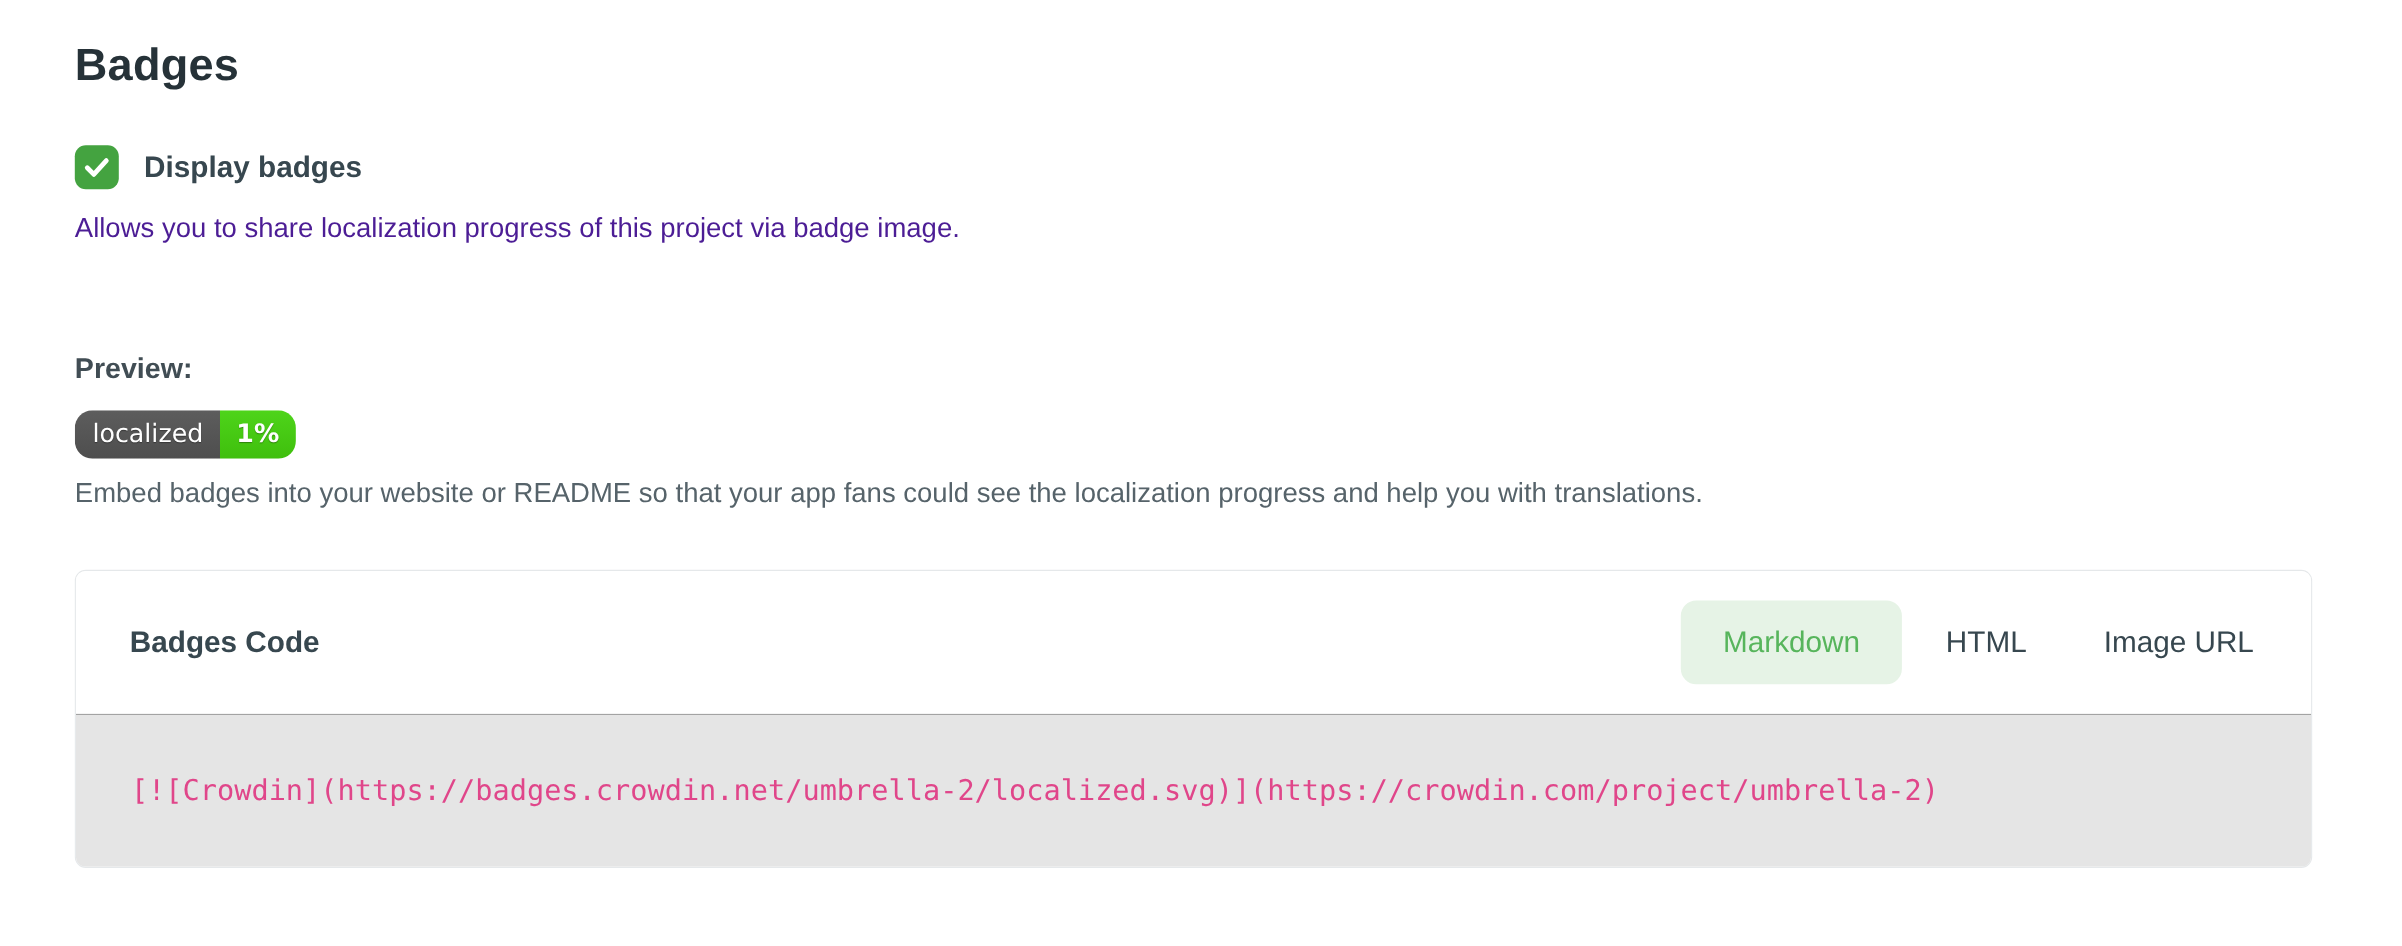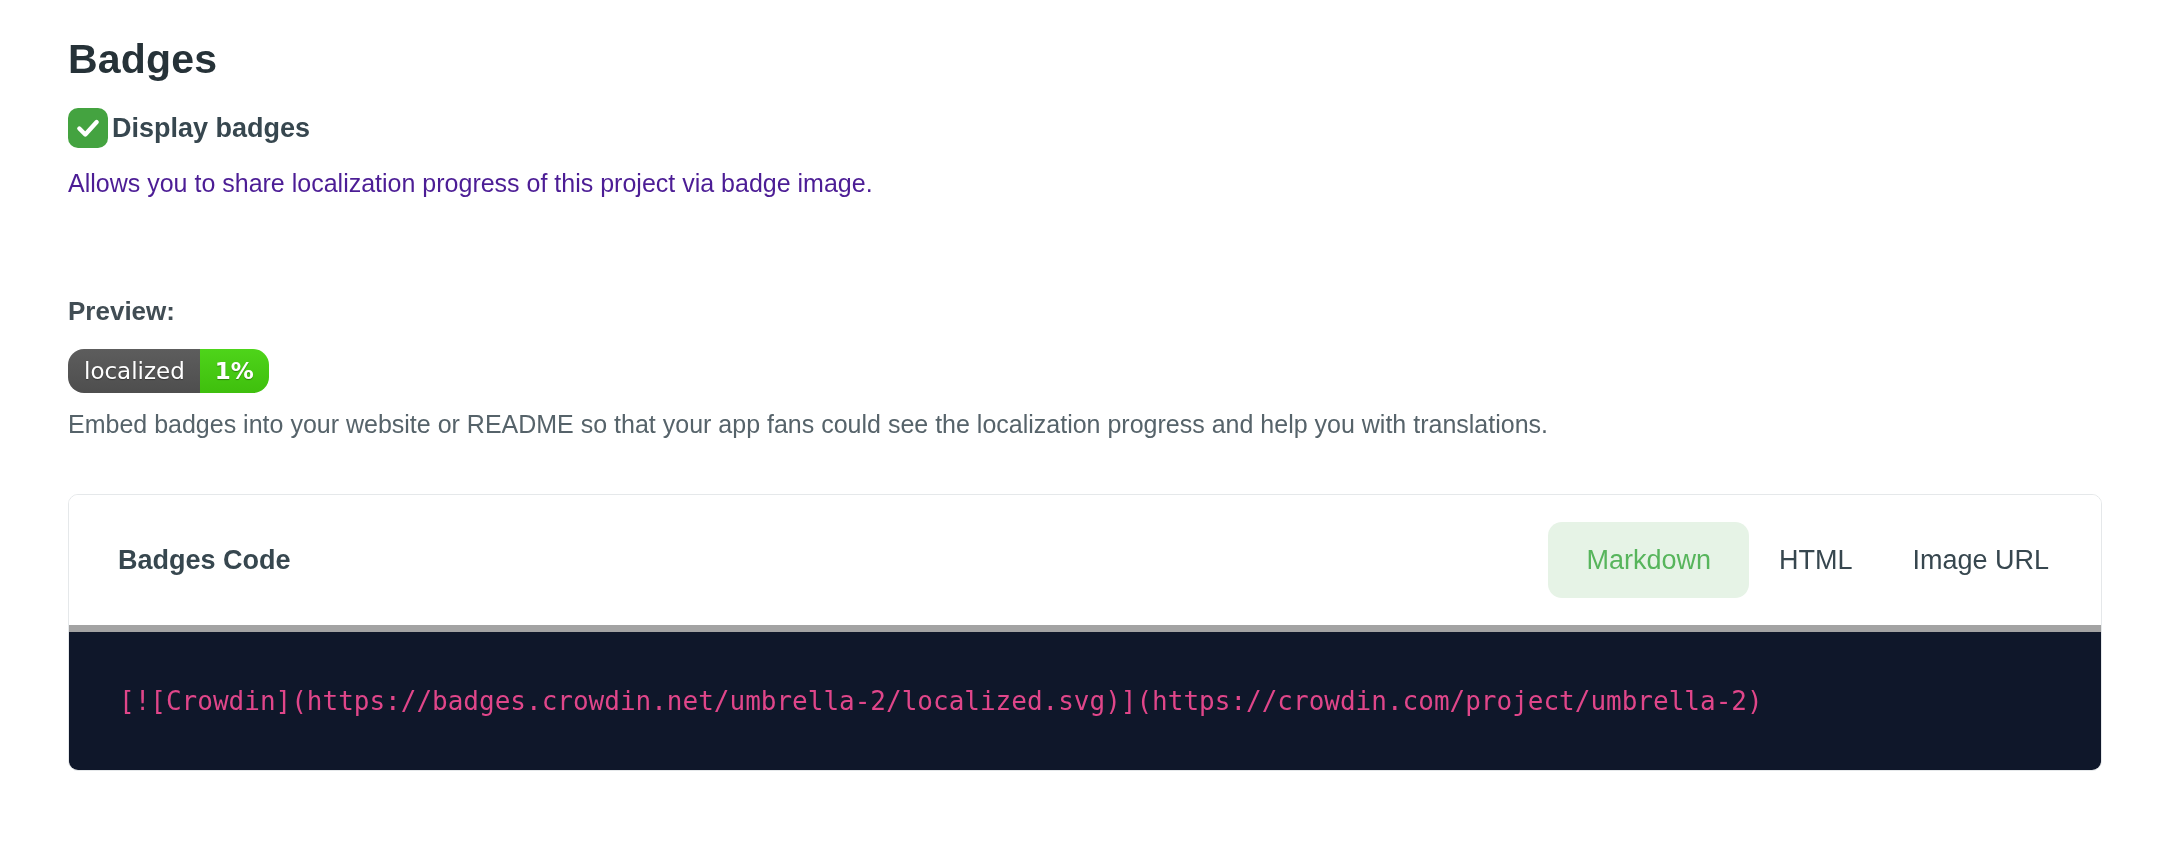--- a/index.html
+++ b/index.html
@@ -11,24 +11,24 @@
   .page-title {
     margin-top: 36px;
     font-size: 41px;
     line-height: 47px;
     font-weight: 700;
     color: #263238;
     letter-spacing: 0.2px;
   }
 
   .checkbox-row {
-    margin-top: 25px;
+    margin-top: 49px;
     display: flex;
     align-items: center;
-    gap: 4px;
+    gap: 23px;
   }
   .checkbox {
     width: 40px; height: 40px;
     background: #44a340;
     border-radius: 10px;
     display: flex; align-items: center; justify-content: center;
     cursor: pointer;
     flex: 0 0 auto;
   }
   .checkbox svg { width: 26px; height: 26px; display: block; }
@@ -99,40 +99,40 @@
     background: #ffffff;
   }
   .embed-card-title {
     font-size: 27px;
     font-weight: 600;
     color: #37474f;
   }
   .tabs {
     display: flex;
     align-items: center;
-    gap: 0;
+    gap: 10px;
   }
   .tab {
     font-size: 27px;
     line-height: 32px;
     padding: 22px 30px;
     border-radius: 14px;
     color: #37474f;
     cursor: pointer;
     white-space: nowrap;
   }
   .tab.active {
     background: #e6f3e6;
     color: #57b55c;
     padding: 22px 38px;
   }
 
   .embed-card-body {
-    border-top: 7px solid #a3a3a3;
-    background: #0f172a;
+    border-top: 1px solid #a3a3a3;
+    background: #e5e5e5;
     padding: 52px 50px;
   }
   .embed-code {
     font-family: "DejaVu Sans Mono", monospace;
     font-size: 26px;
     line-height: 34px;
     color: #e0468a;
     white-space: nowrap;
   }
 </style>

